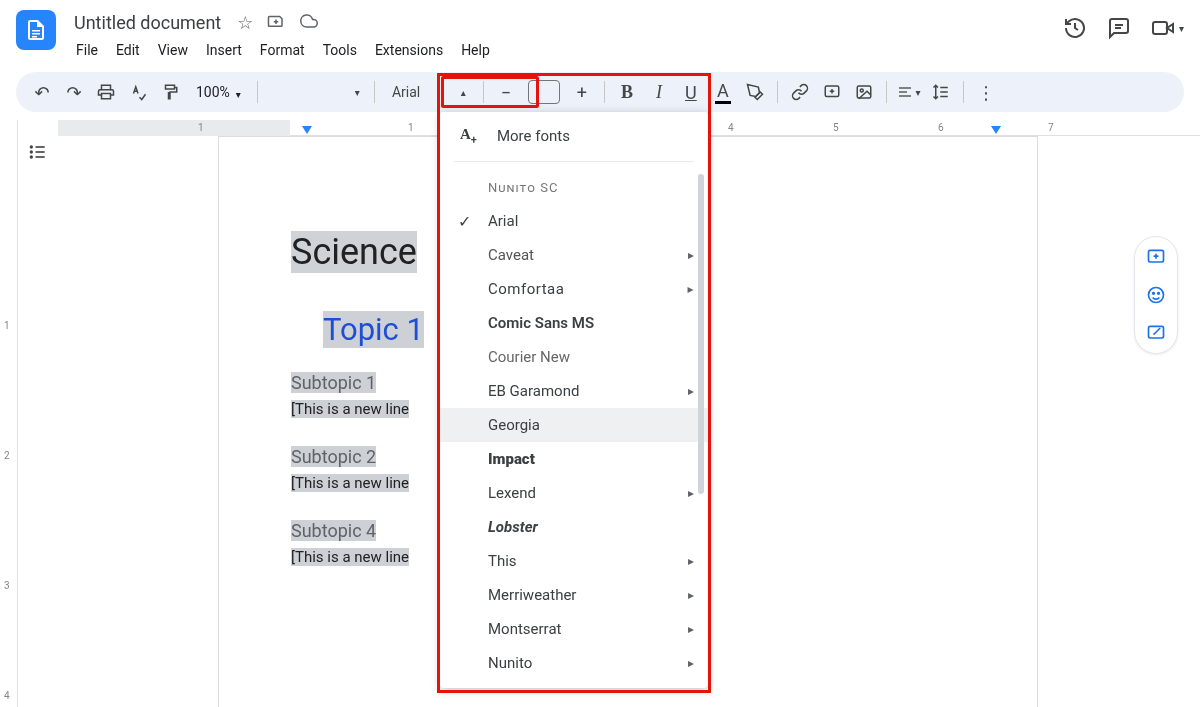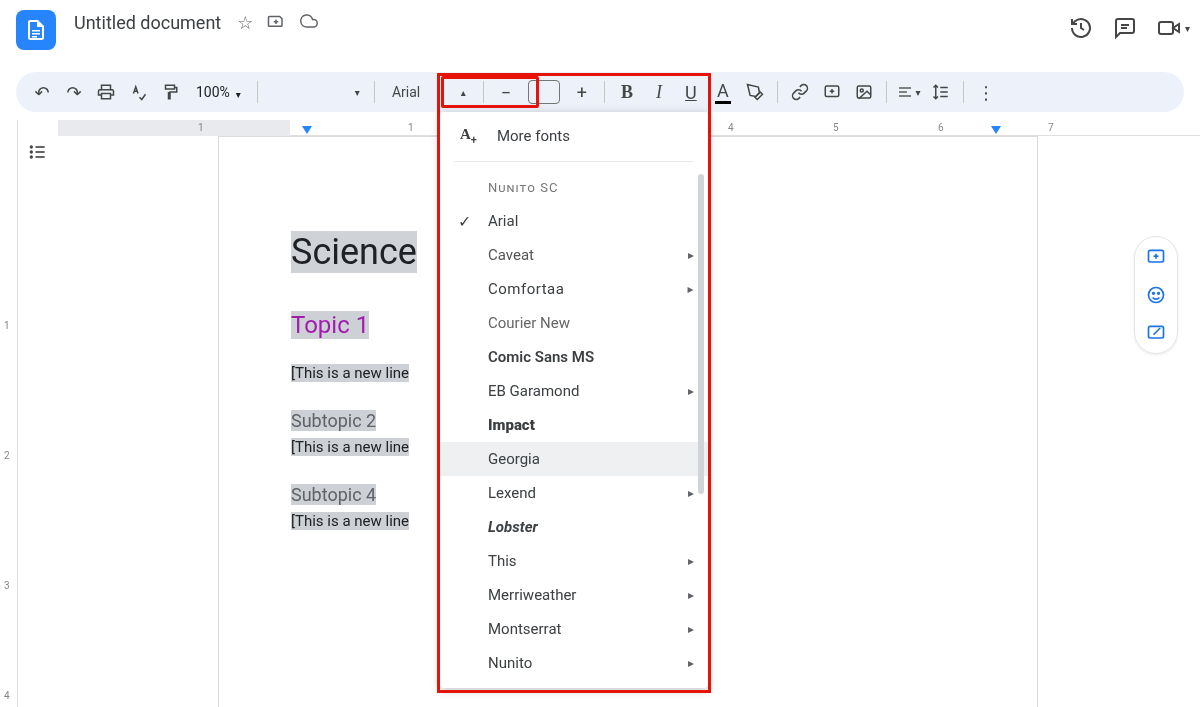--- a/index.html
+++ b/index.html
@@ -1,18 +1,18 @@
 <!DOCTYPE html>
 <html><head>
 <meta charset="utf-8">
 <style>
 * { margin: 0; padding: 0; box-sizing: border-box; font-family: 'Google Sans', Roboto, Arial, sans-serif; }
 body { width: 1200px; height: 707px; background: #fff; overflow: hidden; position: relative; }
 
-.header { display: flex; align-items: flex-start; padding: 8px 10px 0 16px; height: 64px; }
+.header { display: flex; align-items: flex-start; padding: 8px 16px 0 16px; height: 64px; }
 .docs-icon { width: 40px; height: 40px; background: #2684fc; border-radius: 8px; display: flex; align-items: center; justify-content: center; margin-right: 12px; margin-top: 2px; }
 .docs-icon svg { width: 24px; height: 24px; fill: #fff; }
 .title-area { flex: 1; }
 .title-row { display: flex; align-items: center; gap: 10px; height: 28px; }
 .doc-title { font-size: 18px; color: #3c4043; padding: 2px 6px; }
 .title-icons { display: flex; gap: 14px; color: #5f6368; }
 .title-icons span { font-size: 18px; cursor: pointer; }
 .menubar { display: flex; gap: 2px; margin-top: 2px; }
 .menu-item { font-size: 14px; color: #202124; padding: 4px 8px; border-radius: 4px; cursor: pointer; }
 .header-right { display: flex; align-items: center; gap: 20px; color: #444746; padding-top: 8px; }
@@ -36,21 +36,21 @@
 .canvas-area { flex: 1; background: #fff; position: relative; }
 .hruler { height: 16px; position: relative; font-size: 10px; color: #80868b; border-bottom: 1px solid #e0e0e0; }
 .hruler .tick { position: absolute; top: 2px; }
 .hruler .indent { position: absolute; top: 6px; }
 .indent-marker { width: 0; height: 0; border-left: 5px solid transparent; border-right: 5px solid transparent; }
 .indent-down { border-top: 8px solid #2684fc; }
 .margin-bar { position: absolute; top: 0; height: 16px; background: #e8eaed; }
 
 .page { position: absolute; left: 160px; top: 16px; width: 820px; min-height: 1000px; background: #fff; border: 1px solid #dadce0; padding: 90px 96px 0 72px; }
 .page .heading1 { font-size: 36px; font-weight: 400; color: #202124; background: #cfd2d6; display: inline; line-height: 1.4; }
-.page .heading2 { font-size: 24px; color: #a21caf; display: inline; }
+.page .heading2 { font-size: 31px; color: #1d4ed8; display: inline; margin-left: 32px; }
 .page .heading3 { font-size: 18px; color: #5f6368; display: inline; }
 .page .normal { font-size: 15px; color: #202124; display: inline; }
 .sel { background: #cdd1d5; }
 .block { margin-bottom: 6px; }
 .gap { height: 28px; }
 
 .font-menu { position: absolute; left: 440px; top: 112px; width: 268px; background: #fff; box-shadow: 0 2px 10px rgba(0,0,0,0.25); border-radius: 4px; z-index: 50; padding-bottom: 8px; }
 .font-menu-highlight { position: absolute; left: 437px; top: 73px; width: 274px; height: 620px; border: 3px solid #e6130b; pointer-events: none; z-index: 60; }
 .fm-header { display: flex; align-items: center; gap: 20px; padding: 14px 20px; color: #3c4043; font-size: 15px; border-bottom: 1px solid transparent; cursor: pointer; }
 .fm-sep { height: 1px; background: #e8eaed; margin: 0 14px 8px; }
@@ -89,20 +89,30 @@
               <path d="M12 10v6M9 13h6"></path>
             </svg>
           </span>
         <span>
             <svg width="20" height="18" viewBox="0 0 24 24" fill="none" stroke="#5f6368" stroke-width="2">
               <path d="M18 10h-1.26A8 8 0 1 0 9 20h9a5 5 0 0 0 0-10z"></path>
             </svg>
           </span>
       </div>
     </div>
+    <div class="menubar">
+      <span class="menu-item">File</span>
+      <span class="menu-item">Edit</span>
+      <span class="menu-item">View</span>
+      <span class="menu-item">Insert</span>
+      <span class="menu-item">Format</span>
+      <span class="menu-item">Tools</span>
+      <span class="menu-item">Extensions</span>
+      <span class="menu-item">Help</span>
+    </div>
   </div>
   <div class="header-right">
     <span class="ic">
         <svg width="24" height="24" viewBox="0 0 24 24" fill="none" stroke="#444746" stroke-width="2">
           <path d="M3 12a9 9 0 1 0 3-6.7L3 8"></path>
           <polyline points="3 3 3 8 8 8"></polyline>
           <polyline points="12 7 12 12 15 14"></polyline>
         </svg>
       </span>
     <span class="ic">
@@ -253,20 +263,21 @@
       <div class="indent" style="left:933px">
           <div class="indent-marker indent-down"></div>
         </div>
     </div>
 
     <div class="page">
       <div class="block"><span class="heading1 sel">Science</span></div>
       <div class="gap"></div>
       <div class="block"><span class="heading2 sel">Topic 1</span></div>
       <div style="height:18px"></div>
+      <div class="block"><span class="heading3 sel">Subtopic 1</span></div>
       <div class="block"><span class="normal sel">[This is a new line</span></div>
       <div style="height:22px"></div>
       <div class="block"><span class="heading3 sel">Subtopic 2</span></div>
       <div class="block"><span class="normal sel">[This is a new line</span></div>
       <div style="height:22px"></div>
       <div class="block"><span class="heading3 sel">Subtopic 4</span></div>
       <div class="block"><span class="normal sel">[This is a new line</span></div>
     </div>
   </div>
 </div>
@@ -286,35 +297,35 @@
         <span>Arial</span>
       </div>
       <div class="fm-item" style="font-family: cursive;;color:#555">
         <span>Caveat</span>
         <span class="sub">▸</span>
       </div>
       <div class="fm-item" style="font-family: sans-serif;;letter-spacing:0.5px">
         <span>Comfortaa</span>
         <span class="sub">▸</span>
       </div>
+      <div class="fm-item" style="font-family: &quot;Comic Sans MS&quot;, cursive;;font-weight:600">
+        <span>Comic Sans MS</span>
+      </div>
       <div class="fm-item" style="font-family: &quot;Courier New&quot;, monospace;;color:#666">
         <span>Courier New</span>
       </div>
-      <div class="fm-item" style="font-family: &quot;Comic Sans MS&quot;, cursive;;font-weight:600">
-        <span>Comic Sans MS</span>
-      </div>
       <div class="fm-item" style="font-family: Garamond, serif;">
         <span>EB Garamond</span>
         <span class="sub">▸</span>
       </div>
+      <div class="fm-item hover" style="font-family: Georgia, serif;">
+        <span>Georgia</span>
+      </div>
       <div class="fm-item" style="font-family: Impact, sans-serif;;font-weight:900">
         <span>Impact</span>
-      </div>
-      <div class="fm-item hover" style="font-family: Georgia, serif;">
-        <span>Georgia</span>
       </div>
       <div class="fm-item" style="font-family: sans-serif;">
         <span>Lexend</span>
         <span class="sub">▸</span>
       </div>
       <div class="fm-item" style="font-family: cursive;;font-weight:700;font-style:italic">
         <span>Lobster</span>
       </div>
       <div class="fm-item" style="font-family: serif;">
         <span>This</span>

